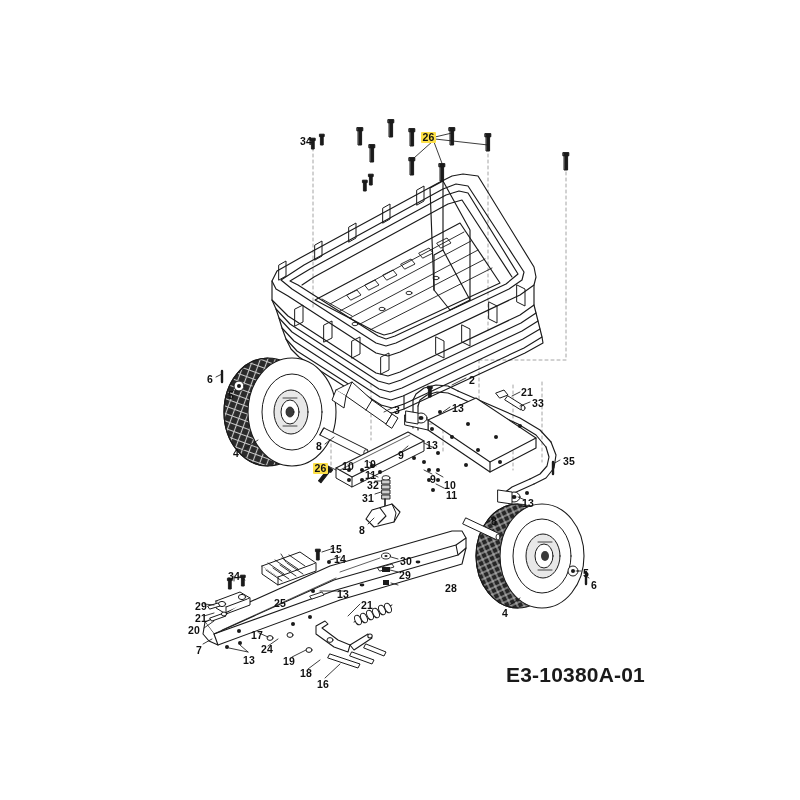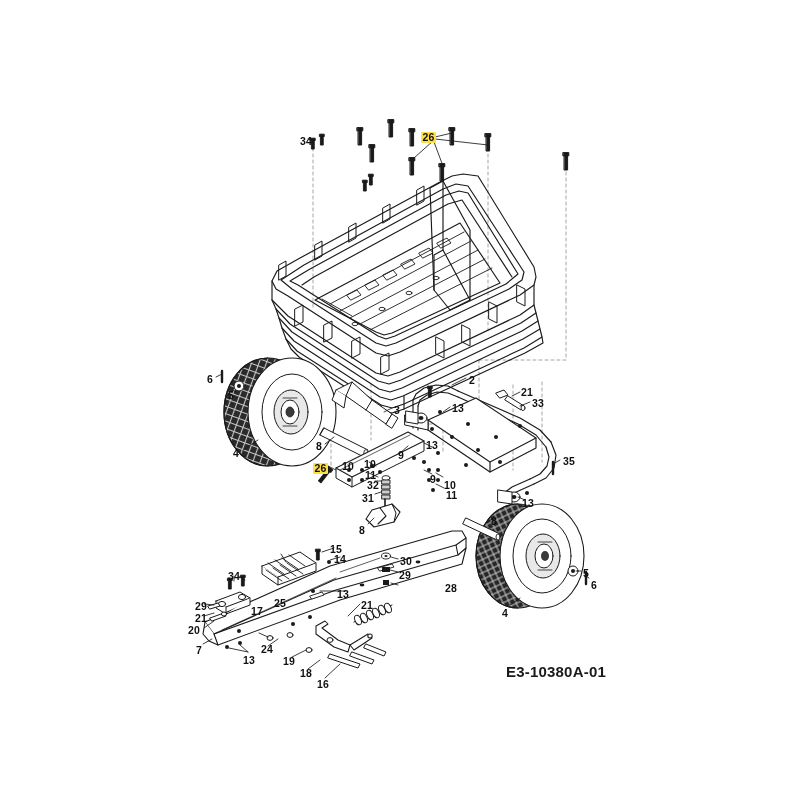--- a/index.html
+++ b/index.html
@@ -35,21 +35,21 @@
   .callout.hl {
     background: #fde047;
     padding: 0px 1.5px;
     border-radius: 1px;
   }
   #part-number {
     position: absolute;
     left: 506px;
     top: 663px;
     font-family: "Liberation Sans", sans-serif;
-    font-size: 15px;
+    font-size: 21px;
     color: #1a1a1a;
     letter-spacing: 0.2px;
     white-space: nowrap;
   }
 </style>
 </head>
 <body>
 
 <div id="page">
 
@@ -526,21 +526,21 @@
   <div class="callout" style="left:334px; top:554px;">14</div>
   <div class="callout" style="left:400px; top:556px;">30</div>
   <div class="callout" style="left:399px; top:570px;">29</div>
   <div class="callout" style="left:399px; top:583px;margin-left:46px;">28</div>
   <div class="callout" style="left:228px; top:571px;">34</div>
   <div class="callout" style="left:337px; top:589px;">13</div>
   <div class="callout" style="left:361px; top:600px;">21</div>
   <div class="callout" style="left:195px; top:601px;">29</div>
   <div class="callout" style="left:195px; top:613px;">21</div>
   <div class="callout" style="left:188px; top:625px;">20</div>
-  <div class="callout" style="left:251px; top:606px;">17</div>
+  <div class="callout" style="left:251px; top:630px;">17</div>
   <div class="callout" style="left:261px; top:644px;">24</div>
   <div class="callout" style="left:196px; top:645px;">7</div>
   <div class="callout" style="left:243px; top:655px;">13</div>
   <div class="callout" style="left:283px; top:656px;">19</div>
   <div class="callout" style="left:300px; top:668px;">18</div>
   <div class="callout" style="left:317px; top:679px;">16</div>
 
   <div id="part-number">E3-10380A-01</div>
 
 </div>

